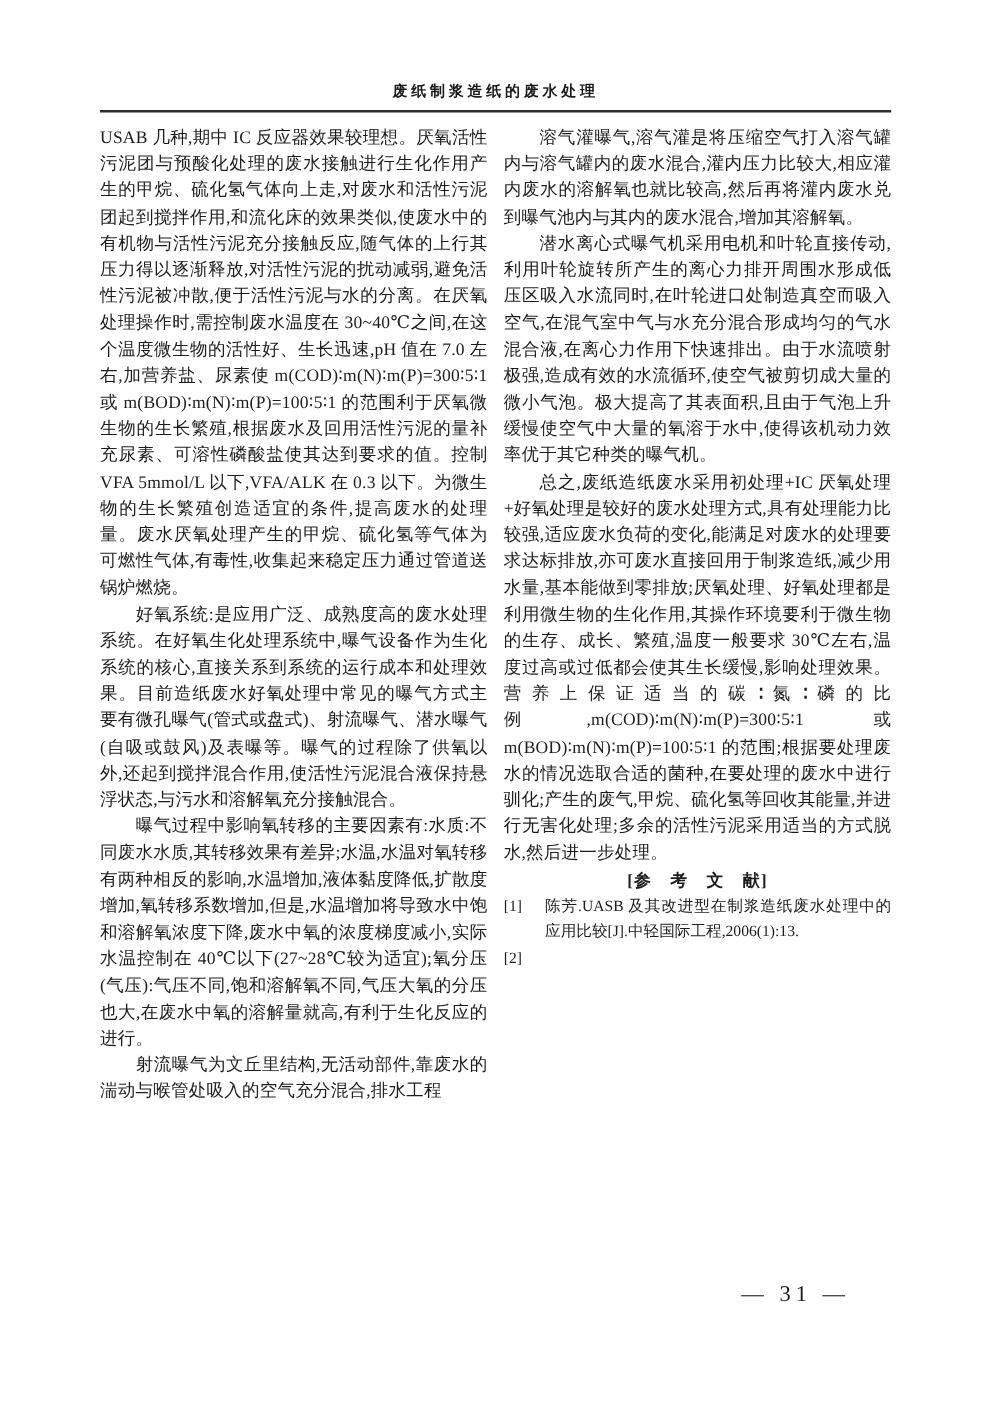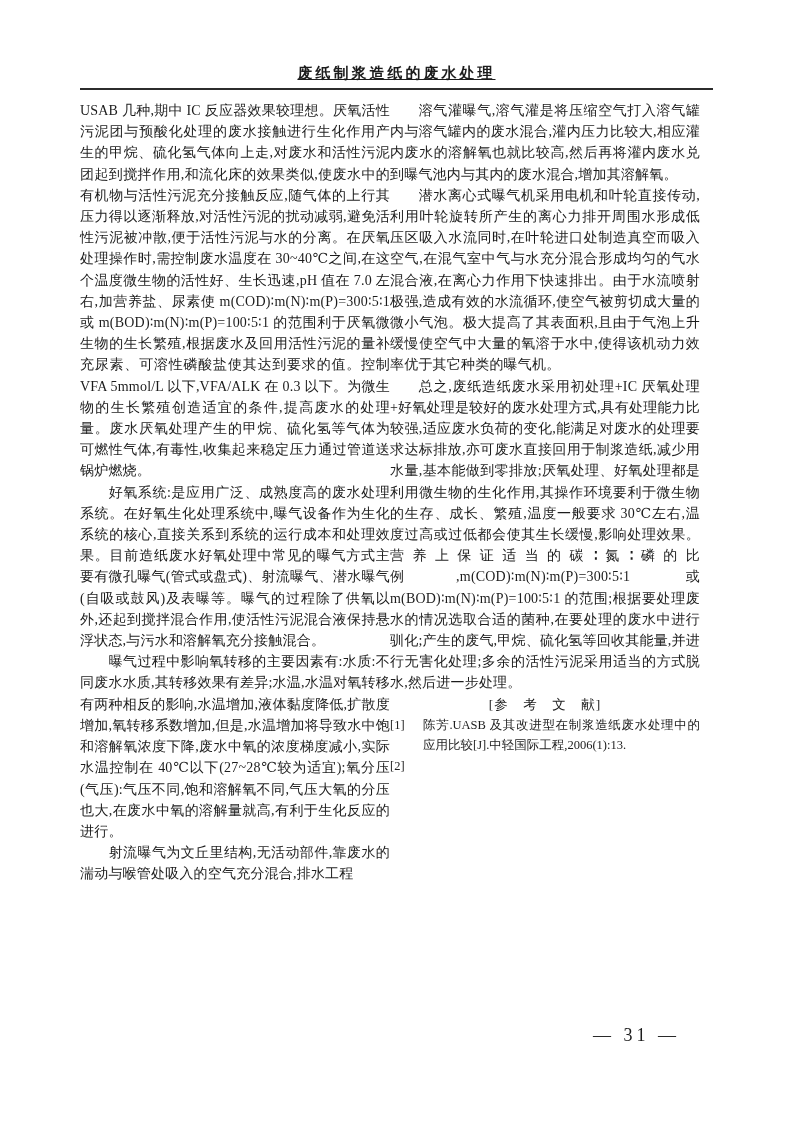--- a/index.html
+++ b/index.html
@@ -17,40 +17,40 @@
     color: #1c1c1c;
   }
   .page-header {
     position: absolute;
     top: 64px;
     left: 0;
     width: 793px;
     text-align: center;
   }
   .page-title {
-    font-size: 15px;
+    font-size: 12px;
     font-weight: 600;
     letter-spacing: 3px;
     color: #1c1c1c;
-    text-decoration: underline;
   }
   .header-divider {
     position: absolute;
     top: 88px;
     left: 80px;
     width: 633px;
     height: 2px;
     background: #2c2c2c;
   }
   .content-columns {
     position: absolute;
     top: 100px;
     left: 80px;
     width: 633px;
     display: flex;
+    gap: 13px;
   }
   .col {
     width: 310px;
     flex: 0 0 310px;
   }
   .col p {
     margin: 0;
     font-size: 14px;
     line-height: 21.2px;
     text-align: justify;
@@ -58,21 +58,21 @@
     letter-spacing: 0.2px;
   }
   .col p.ind {
     text-indent: 2.05em;
   }
   .references {
     margin-top: 0;
   }
   .references-heading {
     font-size: 13.5px;
-    font-weight: 400;
+    font-weight: 700;
     line-height: 21.2px;
     text-align: center;
     letter-spacing: 1px;
   }
   .reference-item {
     position: relative;
     padding-left: 33px;
     font-size: 12.5px;
     line-height: 20.6px;
     text-align: justify;

